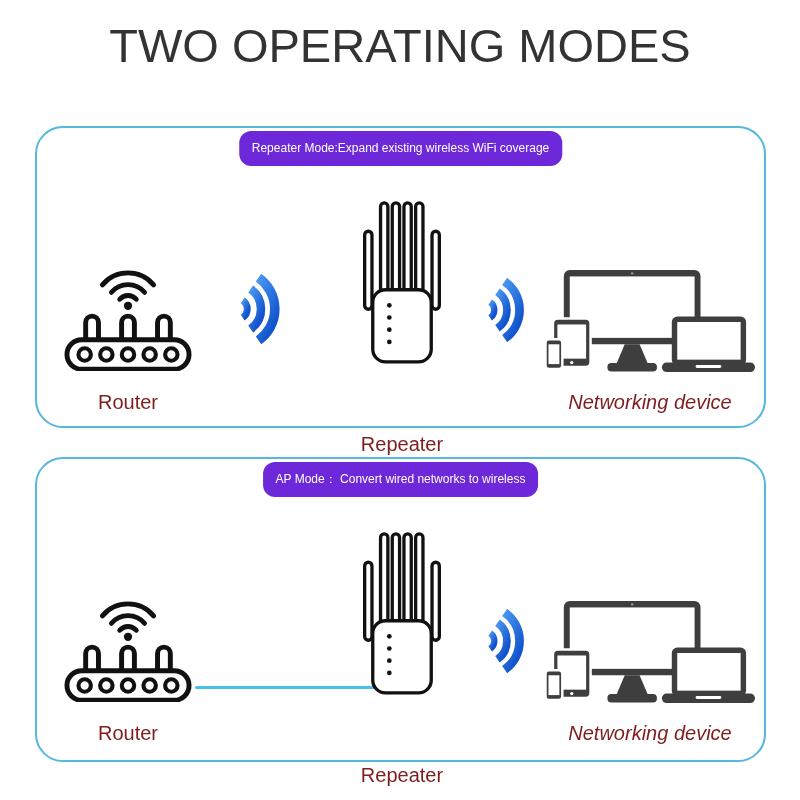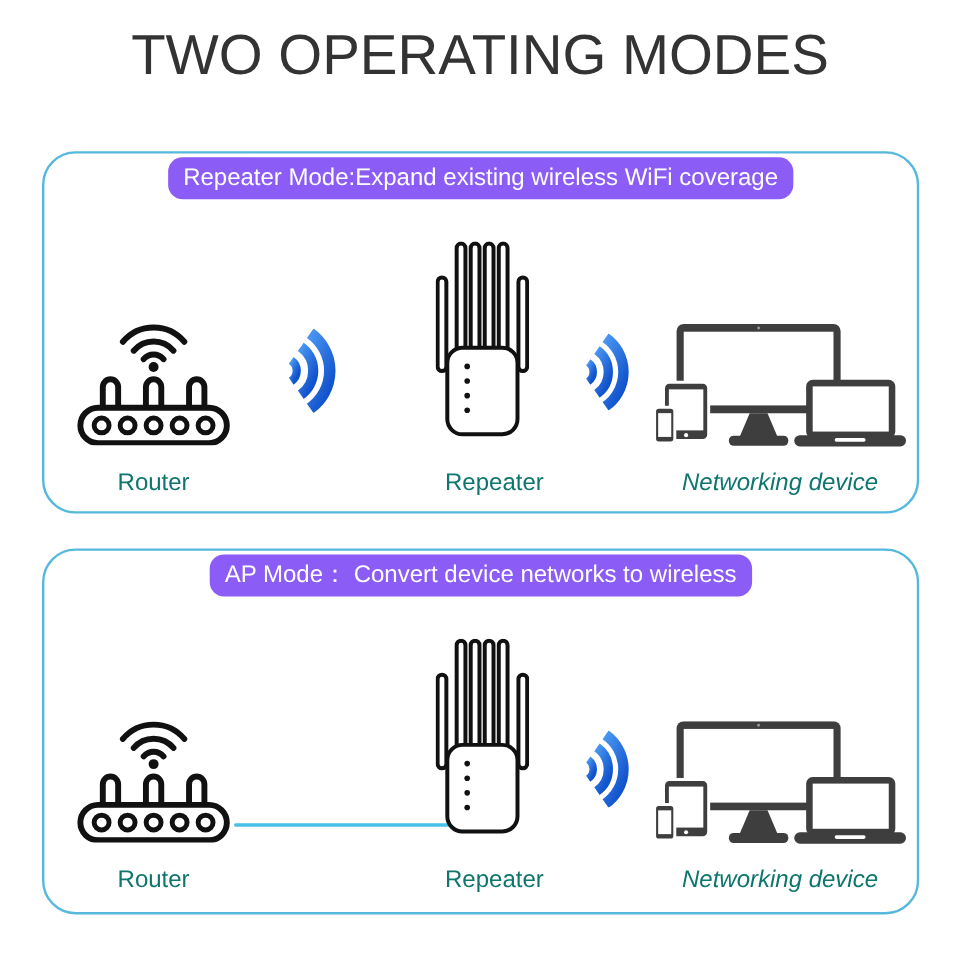--- a/index.html
+++ b/index.html
@@ -15,43 +15,43 @@
   .panel {
     position:absolute; left:35px; width:731px;
     border:2px solid #55b8dc; border-radius:28px;
     background:#ffffff; box-sizing:border-box;
   }
   .panel-1 { top:126px; height:302px; }
   .panel-2 { top:457px; height:305px; }
 
   .pill {
     position:absolute; top:3px; left:50%; transform:translateX(-50%);
-    background:#8b5cf6; color:#ffffff;
-    font-size:20px; line-height:21px; padding:7px 13px;
+    background:#6d28d9; color:#ffffff;
+    font-size:12px; line-height:21px; padding:7px 13px;
     border-radius:12px; white-space:nowrap;
   }
 
   .abs { position:absolute; }
   .router-pos   { left:27px;  top:131px; width:128px; }
   .repeater-pos { left:326px; top:73px;  width:78px;  }
   .netdev-pos   { left:508px; top:142px; width:210px; }
   .wifi-a-pos   { left:192px; top:146px; width:62px; height:70px; }
   .wifi-b-pos   { left:440px; top:150px; width:58px; height:64px; }
 
   .wire {
     position:absolute; left:158px; top:227px; width:180px; height:3px;
     background:#49c0e8; border-radius:2px;
   }
 
   .dev-label {
     position:absolute; top:263px; transform:translateX(-50%);
-    font-size:20px; color:#0f766e; white-space:nowrap;
+    font-size:20px; color:#7f1d1d; white-space:nowrap;
   }
   .label-router   { left:91px; }
-  .label-repeater { left:375px; }
+  .label-repeater { left:365px;margin-top:42px; }
   .label-netdev   { left:613px;font-style:italic; }
 
   svg { display:block; }
 </style>
 </head>
 <body>
 
 <div class="page">
 
   <svg width="0" height="0" style="position:absolute" aria-hidden="true">
@@ -152,21 +152,21 @@
         </g>
       </svg>
     </div>
 
     <span class="dev-label label-router">Router</span>
     <span class="dev-label label-repeater">Repeater</span>
     <span class="dev-label label-netdev">Networking device</span>
   </section>
 
   <section class="panel panel-2">
-    <div class="pill">AP Mode： Convert device networks to wireless</div>
+    <div class="pill">AP Mode： Convert wired networks to wireless</div>
 
     <div class="abs router-pos">
       <svg viewBox="0 0 130 114" width="128">
         <g fill="none" stroke="#111111" stroke-width="5" stroke-linecap="round">
           <path d="M39 26.2 A34 34 0 0 1 91 26.2"></path>
           <path d="M48.2 33.8 A22 22 0 0 1 81.8 33.8"></path>
           <path d="M56.6 40.9 A11 11 0 0 1 73.4 40.9"></path>
         </g>
         <circle cx="65" cy="47.5" r="4.2" fill="#111111"></circle>
         <g fill="none" stroke="#111111" stroke-width="5">

